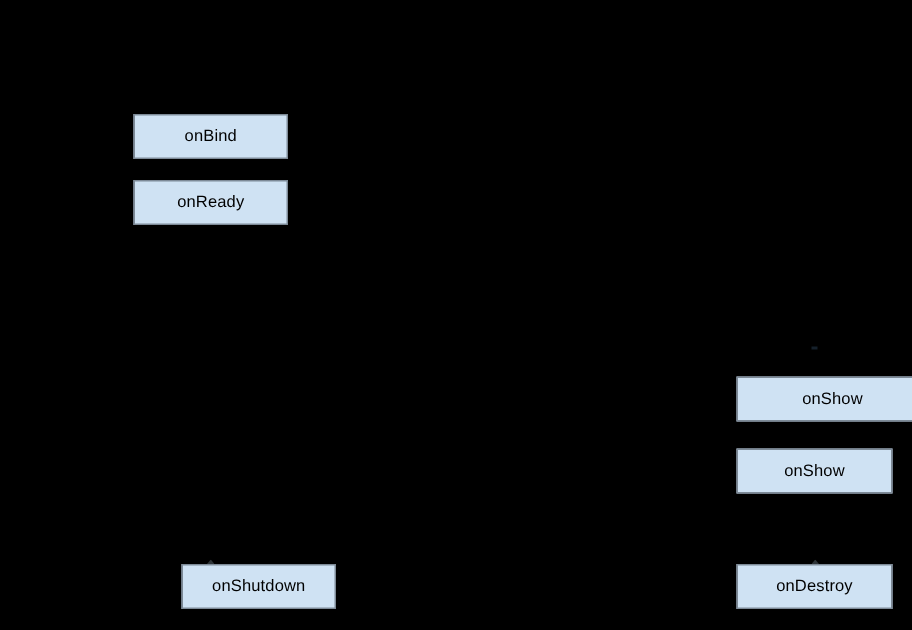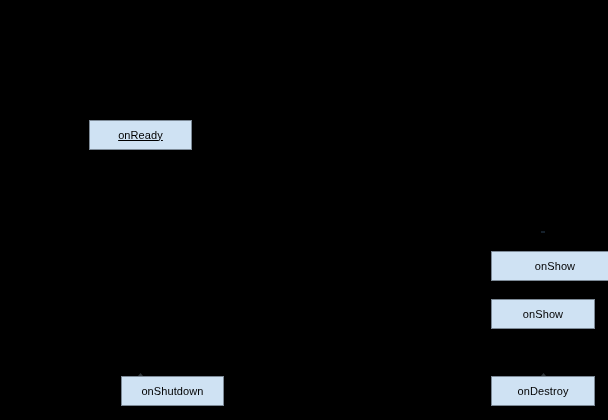--- a/index.html
+++ b/index.html
@@ -23,21 +23,21 @@
     color: var(--node-text, #000000);
     display: flex;
     align-items: center;
     justify-content: center;
     font-size: 11px;
     line-height: 1;
     letter-spacing: 0.1px;
   }
   
   .n-onbind       { left: 89px;  top: 76px;  width: 103px; height: 30px; }
-  .n-onready      { left: 89px;  top: 120px; width: 103px; height: 30px; text-decoration: underline; }
+  .n-onready      { left: 89px;  top: 120px; width: 103px; height: 30px; }
   .n-onnewsession { left: 263px; top: 162px; width: 104px; height: 30px; }
   .n-oncreate     { left: 491px; top: 203px; width: 104px; height: 30px; }
   .n-onshow       { left: 491px; top: 251px; width: 128px; height: 30px; justify-content: center; }
   .n-onhide       { left: 491px; top: 299px; width: 104px; height: 30px; }
   .n-onshutdown   { left: 89px;  top: 376px; width: 103px; height: 30px; margin-left: 32px; }
   .n-ondestroy    { left: 491px; top: 376px; width: 104px; height: 30px; }
 
   
   .artifact {
     position: absolute;
@@ -48,20 +48,23 @@
   .a-tip-destroy  { left: 541px; top: 373px; width: 5px; height: 3px;
                     clip-path: polygon(50% 0, 0 100%, 100% 100%); }
   .a-notch-create { left: 541px; top: 231px; width: 4px; height: 2px;
                     background: #15202b; }
 </style>
 </head>
 <body>
 
 <div class="canvas">
 
+  <div class="node n-onbind">
+    <span>onBind</span>
+  </div>
 
   <div class="node n-onready">
     <span>onReady</span>
   </div>
 
 
 
   <div class="node n-onshow">
     <span>onShow</span>
   </div>

